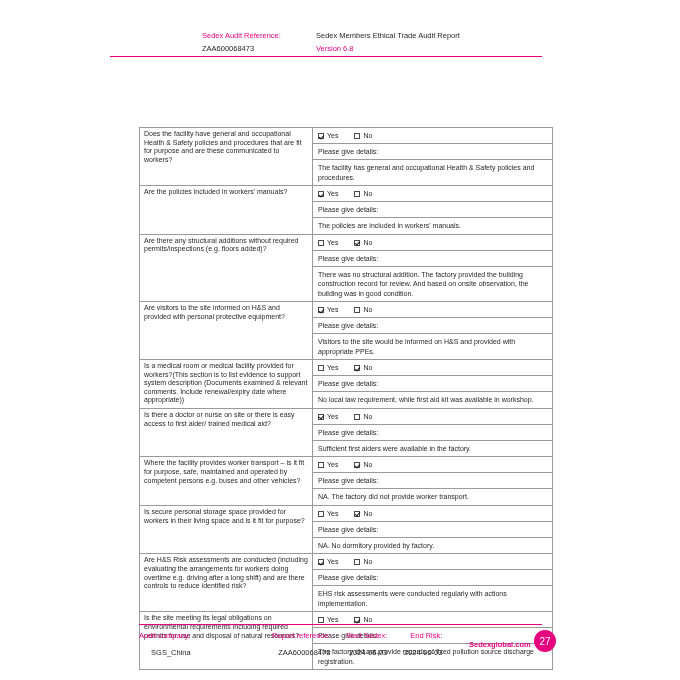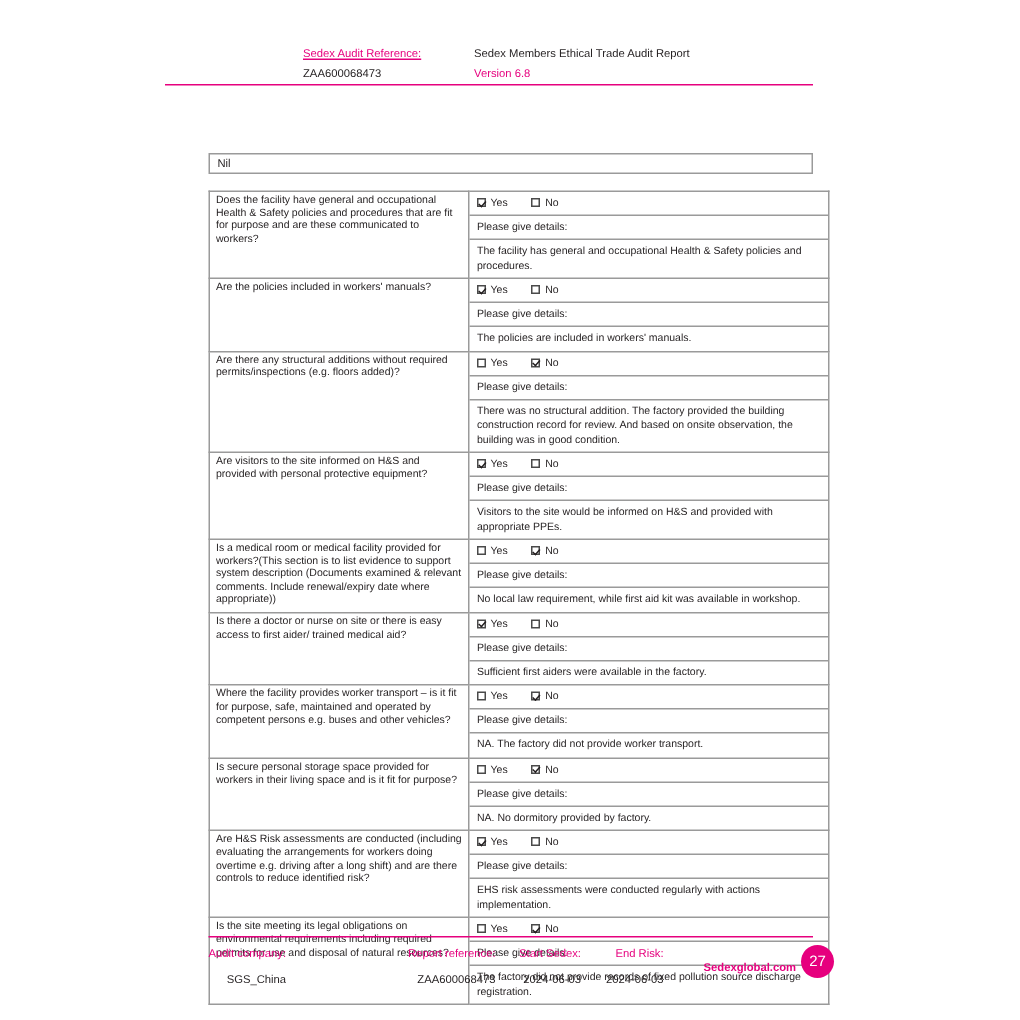--- a/index.html
+++ b/index.html
@@ -71,21 +71,20 @@
   }
   .hdr-col {
     position: absolute;
     font-size: 7.5px;
     line-height: 11px;
   }
   .hdr-ref-label {
     left: 92px;
     top: 16px;
     color: #e6007e;
-    text-decoration: underline;
   }
   .hdr-ref-value {
     left: 92px;
     top: 29px;
     color: #231f20;
     font-size: 7.5px;
   }
   .hdr-title {
     left: 206px;
     top: 16px;
@@ -257,21 +256,20 @@
 <div class="page">
 
   <div class="header">
     <div class="hdr-col hdr-ref-label">Sedex Audit Reference:</div>
     <div class="hdr-col hdr-ref-value">ZAA600068473</div>
     <div class="hdr-col hdr-title">Sedex Members Ethical Trade Audit Report</div>
     <div class="hdr-col hdr-version">Version 6.8</div>
   </div>
   <div class="header-rule"></div>
 
-  <div class="top-field">Nil</div>
 
   <table class="qtable">
     <tbody id="qbody">
         <tr>
           <td class="q-cell">Does the facility have general and occupational Health &amp; Safety policies and procedures that are fit for purpose and are these communicated to workers?</td>
           <td class="a-cell">
             <div class="ans-row"><span class="opt"><span class="box checked"></span><span>Yes</span></span><span class="opt"><span class="box"></span><span>No</span></span></div>
             <div class="ans-row give-details">Please give details:</div>
             <div class="ans-row detail-text">The facility has general and occupational Health &amp; Safety policies and procedures.</div>
           </td>

